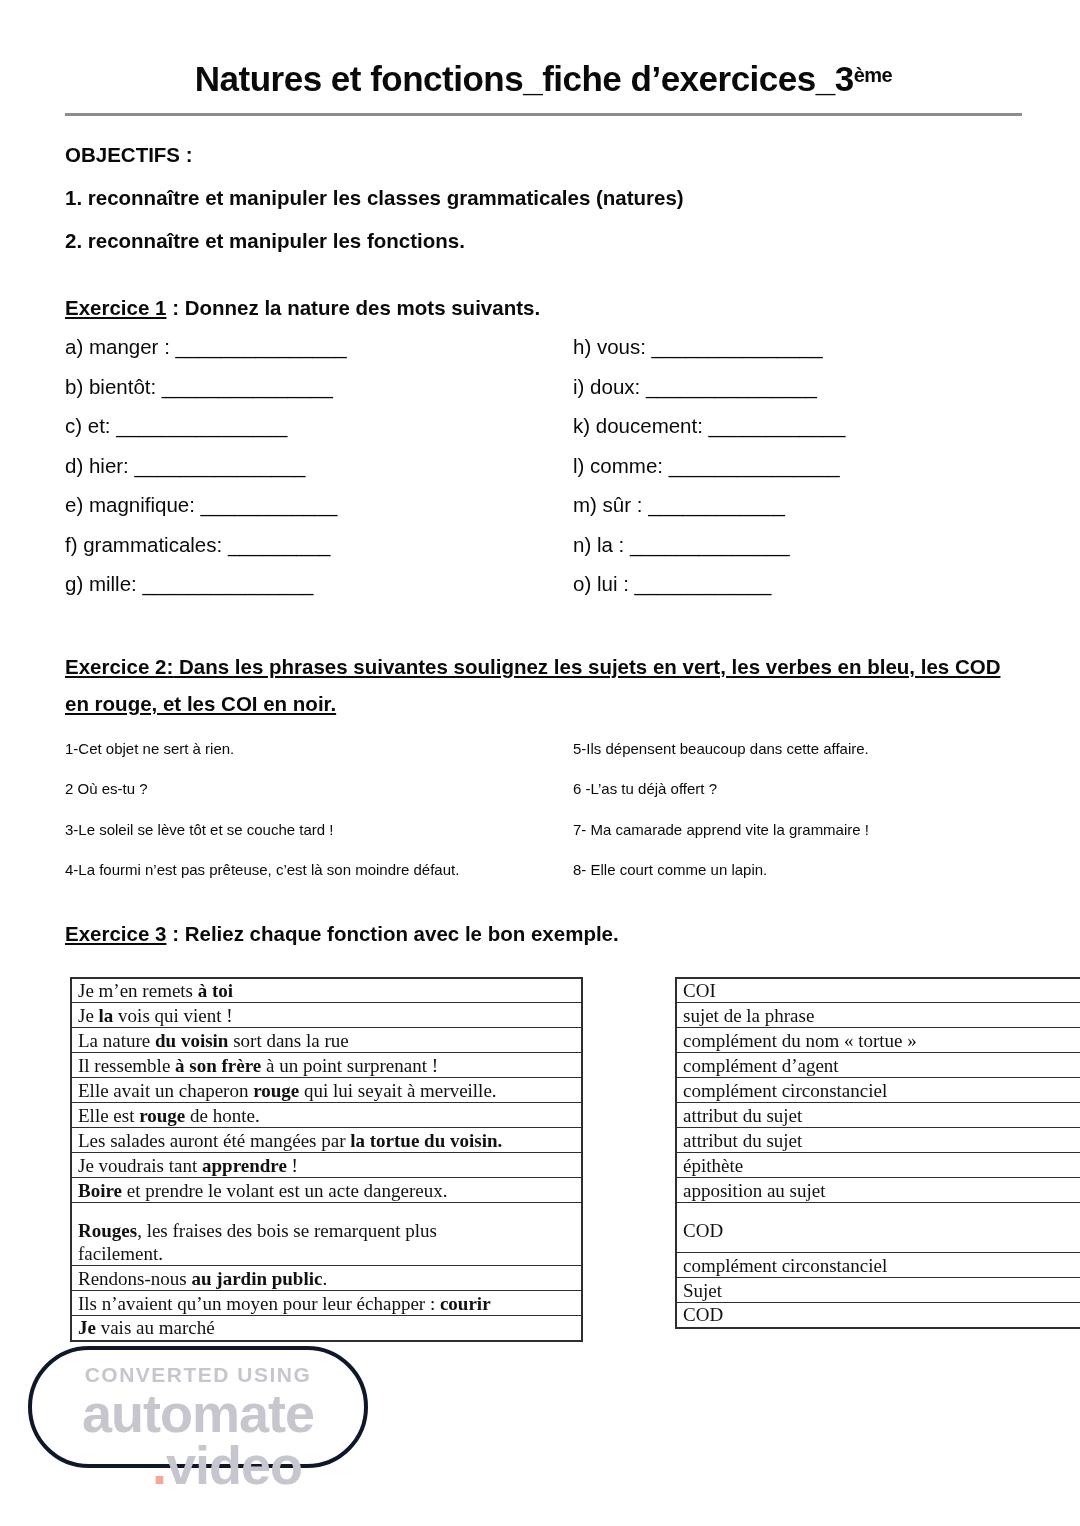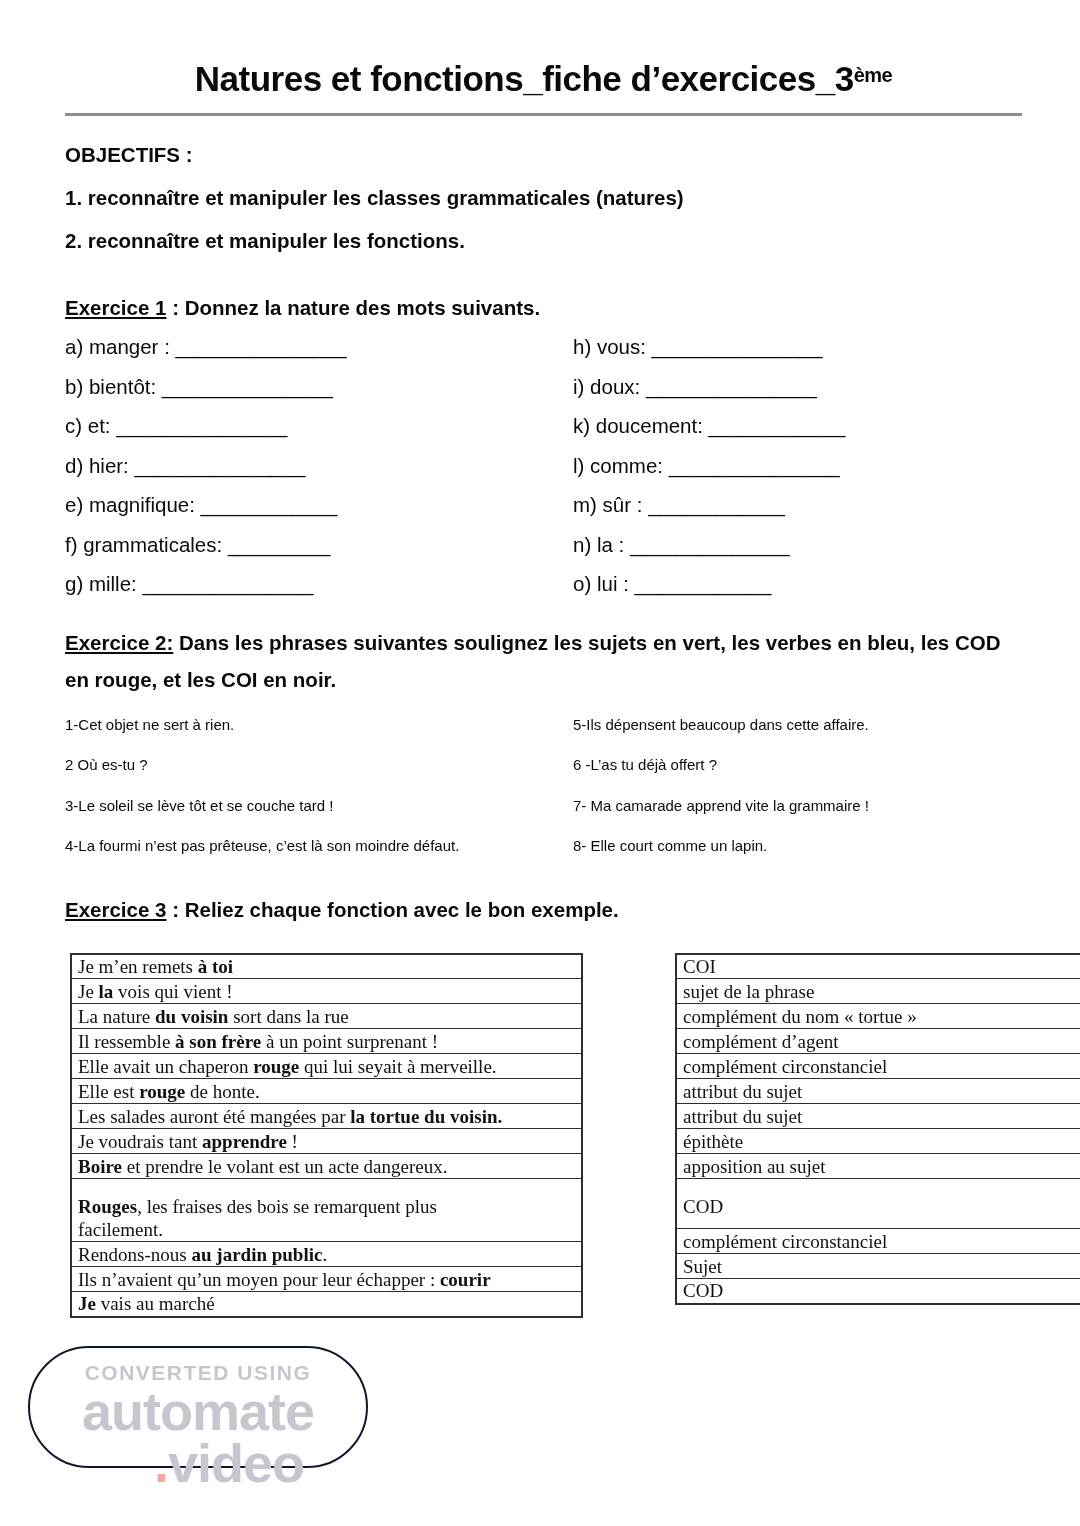--- a/index.html
+++ b/index.html
@@ -35,21 +35,21 @@
   }
 
   
   .objectives-heading { margin-top: 27px; font-size: 20.5px; font-weight: bold; }
   .objective { margin-top: 19px; font-size: 20.5px; font-weight: bold; }
 
   
   .ex-heading { font-size: 20.5px; font-weight: bold; line-height: 37.5px; }
   .ex-label { text-decoration: underline; }
   .ex1-heading { margin-top: 42px; line-height: 26px; }
-  .ex2-heading { margin-top: 20px; }
+  .ex2-heading { margin-top: 44px; text-decoration: underline; }
   .ex3-heading { margin-top: 30px; line-height: 26px; }
 
   
   .ex1-grid { margin-top: 6px; display: flex; font-size: 20.5px; }
   .ex1-col-left { width: 508px; flex: none; }
   .ex1-col-right { flex: 1; }
   .word-item { line-height: 39.5px; height: 39.5px; white-space: nowrap; }
 
   
   .ex2-cols { margin-top: 6px; display: flex; font-size: 15px; }
@@ -78,21 +78,21 @@
   .functions-table { width: 413px; margin-left: 92px; flex: none; }
   table.ex3 tr.tall td { height: 50px; vertical-align: top; padding-top: 16px; white-space: normal; }
   table.ex3 tr.tall td .wrapbox { max-width: 430px; }
 
   
   .watermark {
     position: absolute;
     left: 28px; top: 1346px;
     width: 340px; height: 122px;
     background: #ffffff;
-    border: 2px solid #0f172a;
+    border: 4px solid #0f172a;
     border-radius: 90px;
     z-index: 5;
     text-align: center;
   }
   .wm-label {
     margin-top: 13px;
     font-size: 21px;
     font-weight: bold;
     letter-spacing: 1.5px;
   }

